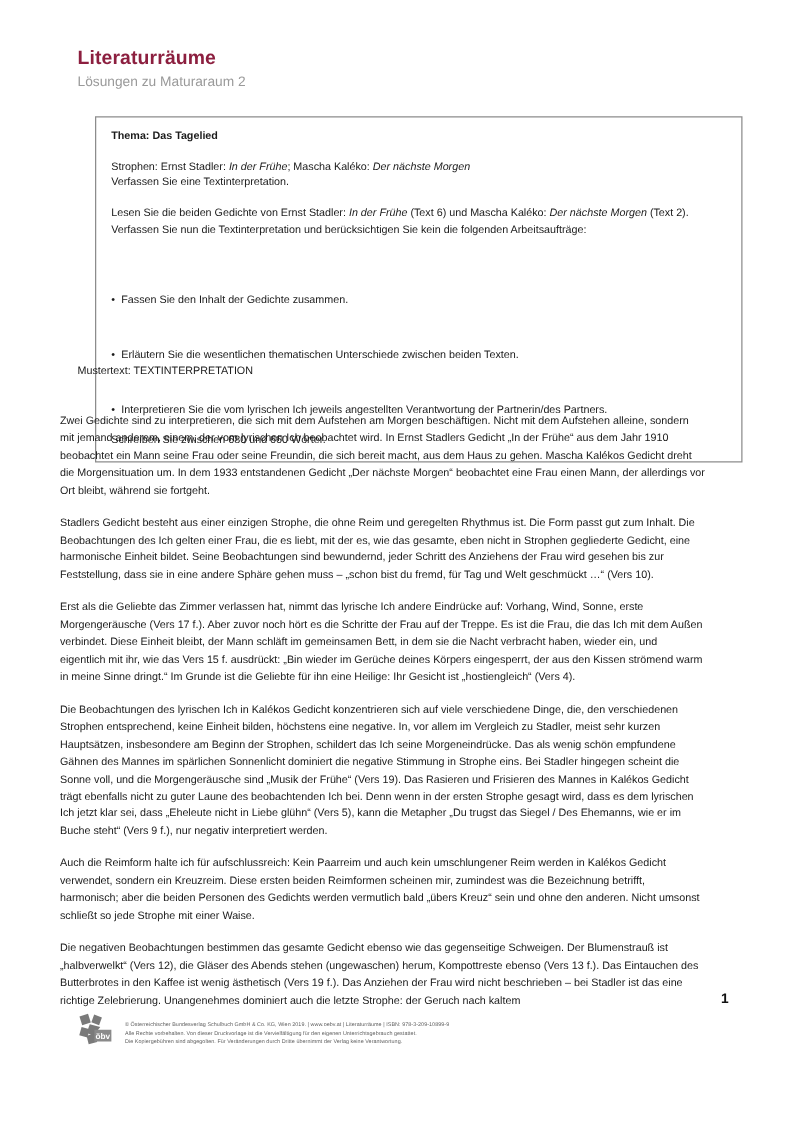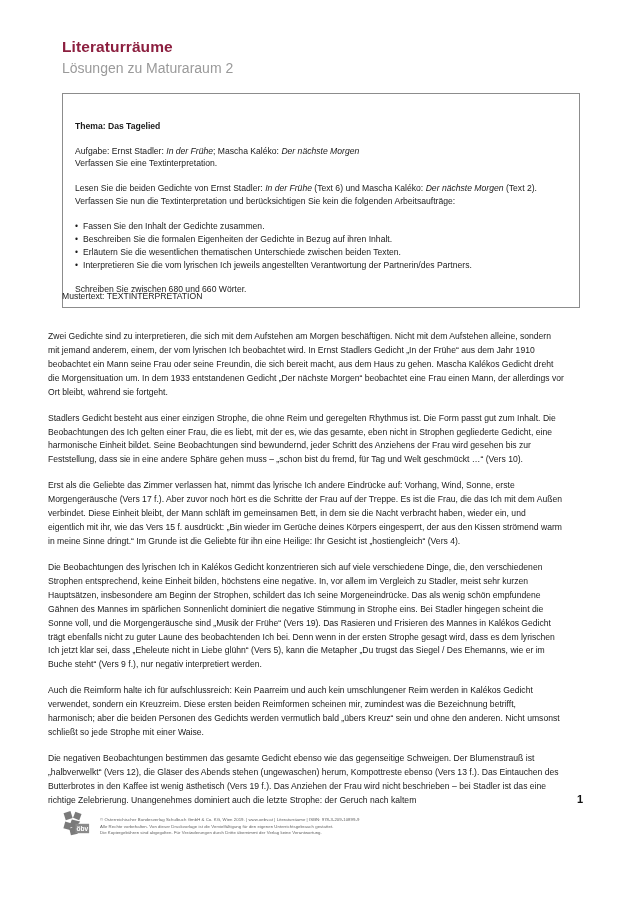--- a/index.html
+++ b/index.html
@@ -32,35 +32,35 @@
   }
   .doc-title {
     font-size: 15.5px;
     font-weight: bold;
     color: #8c1f3f;
     letter-spacing: 0.1px;
     line-height: 1.2;
     margin: 0;
   }
   .doc-subtitle {
-    font-size: 14px;
+    font-size: 11px;
     color: #9a9a9a;
     margin-top: 3px;
     line-height: 1.25;
   }
 
   
   .task-box {
     position: absolute;
-    left: 62px;
+    left: 76px;
     top: 93px;
     width: 518px;
     box-sizing: border-box;
     border: 1px solid #8c8c8c;
-    padding: 27px 12px 11px 12px;
+    padding: 9px 12px 11px 12px;
     background: #ffffff;
   }
   .task-heading {
     font-size: 8.6px;
     font-weight: bold;
     line-height: 1.35;
     margin: 0 0 12px 0;
   }
   .task-line {
     font-size: 8.6px;
@@ -76,20 +76,21 @@
   .bullet-list {
     margin: 0;
     padding: 0;
     list-style: none;
   }
   .bullet-list li {
     font-size: 8.6px;
     line-height: 1.52;
     padding-left: 8px;
     position: relative;
+    margin-top: 31px;
   }
   .bullet-list li::before {
     content: "•";
     position: absolute;
     left: 0;
     top: 0;
   }
   em.ital {
   }
 
@@ -161,36 +162,35 @@
 
   <div class="header">
     <div class="doc-title" style="color: rgb(140, 31, 63);">Literaturräume</div>
     <div class="doc-subtitle">Lösungen zu Maturaraum 2</div>
   </div>
 
   <div class="task-box">
     <div class="task-heading">Thema: Das Tagelied</div>
 
     <div class="task-line">
-      <span>Aufgabe: Ernst Stadler: </span><em class="ital">In der Frühe</em><span>; Mascha Kaléko: </span><em class="ital">Der nächste Morgen</em>
+      <span>Strophen: Ernst Stadler: </span><em class="ital">In der Frühe</em><span>; Mascha Kaléko: </span><em class="ital">Der nächste Morgen</em>
     </div>
     <div class="task-line">Verfassen Sie eine Textinterpretation.</div>
 
     <div class="task-gap"></div>
 
     <div class="task-line">
       <span>Lesen Sie die beiden Gedichte von Ernst Stadler: </span><em class="ital">In der Frühe</em><span> (Text 6) und Mascha Kaléko: </span><em class="ital">Der nächste Morgen</em><span> (Text 2).</span>
     </div>
     <div class="task-line">Verfassen Sie nun die Textinterpretation und berücksichtigen Sie kein die folgenden Arbeitsaufträge:</div>
 
     <div class="task-gap"></div>
 
     <ul class="bullet-list">
       <li>Fassen Sie den Inhalt der Gedichte zusammen.</li>
-      <li>Beschreiben Sie die formalen Eigenheiten der Gedichte in Bezug auf ihren Inhalt.</li>
       <li>Erläutern Sie die wesentlichen thematischen Unterschiede zwischen beiden Texten.</li>
       <li>Interpretieren Sie die vom lyrischen Ich jeweils angestellten Verantwortung der Partnerin/des Partners.</li>
     </ul>
 
     <div class="task-gap-sm"></div>
 
     <div class="task-line">Schreiben Sie zwischen 680 und 660 Wörter.</div>
   </div>
 
   <div class="muster">Mustertext: TEXTINTERPRETATION</div>

